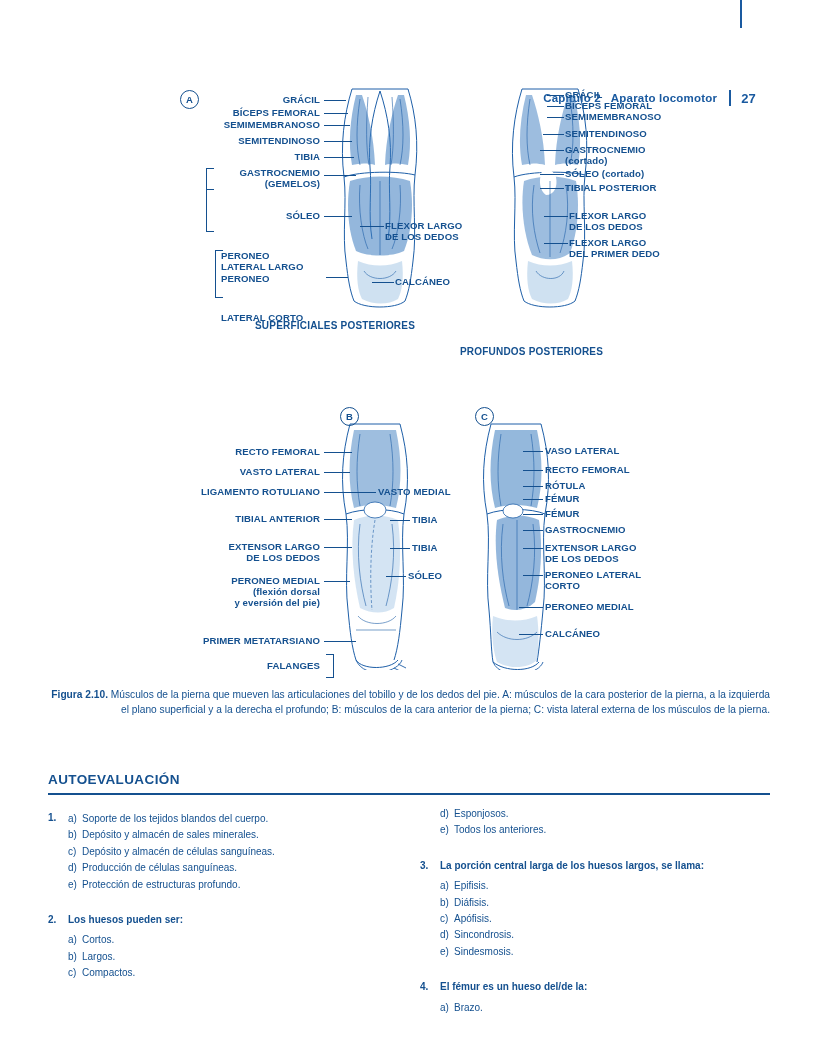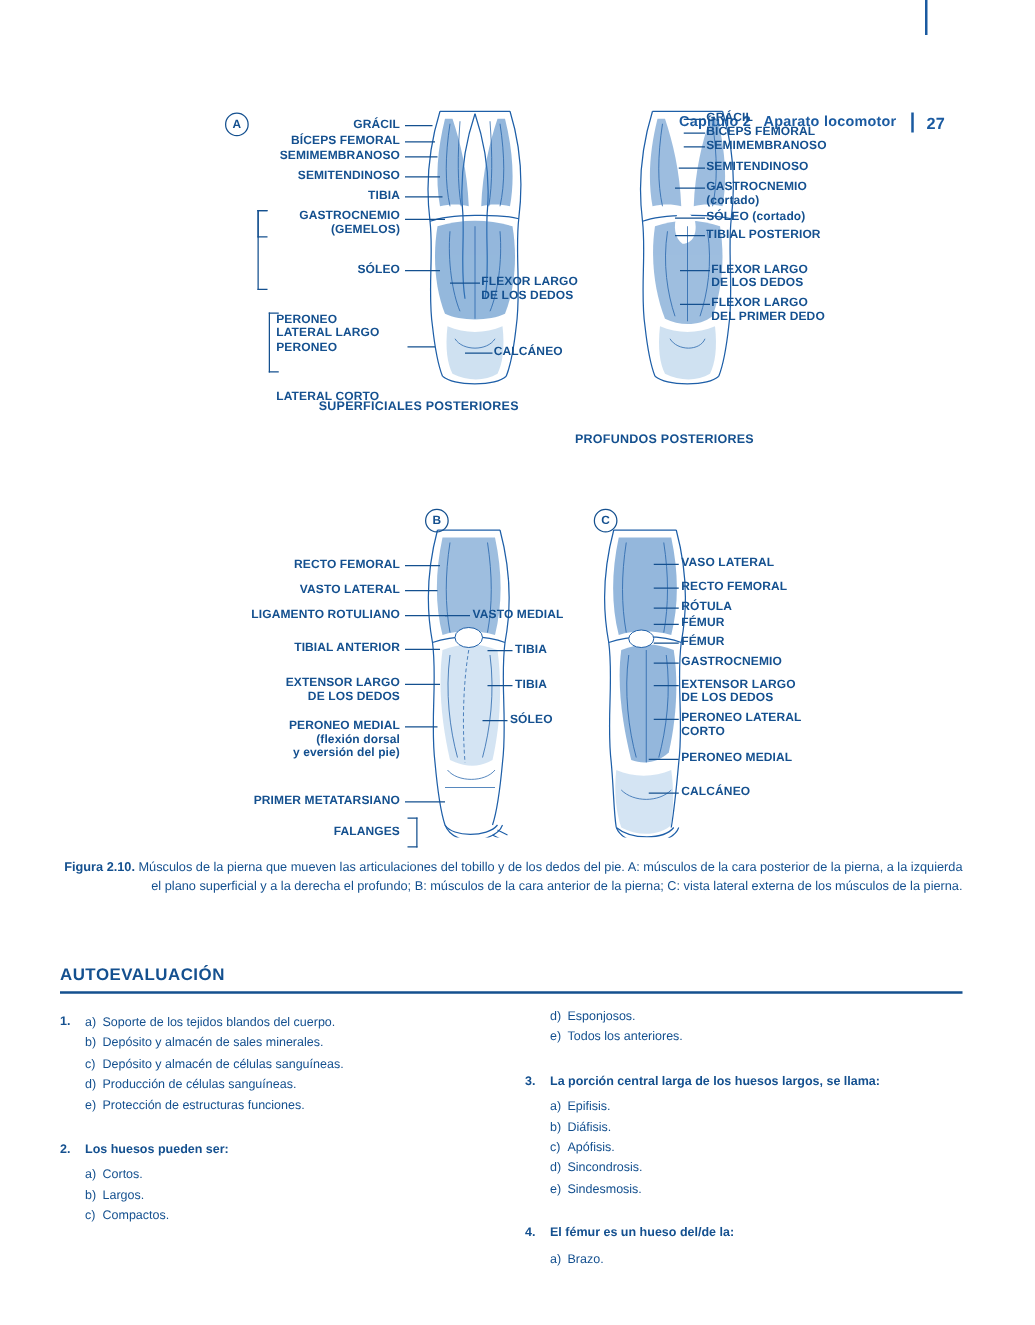--- a/index.html
+++ b/index.html
@@ -472,21 +472,21 @@
   <div class="auto-rule"></div>
 
   <div class="qcol left">
     <div class="qitem">
       <span class="qnum">1.</span>
       <div class="opts">
         <div class="opt"><span class="optk">a)</span><span>Soporte de los tejidos blandos del cuerpo.</span></div>
         <div class="opt"><span class="optk">b)</span><span>Depósito y almacén de sales minerales.</span></div>
         <div class="opt"><span class="optk">c)</span><span>Depósito y almacén de células sanguíneas.</span></div>
         <div class="opt"><span class="optk">d)</span><span>Producción de células sanguíneas.</span></div>
-        <div class="opt"><span class="optk">e)</span><span>Protección de estructuras funciones.</span></div>
+        <div class="opt"><span class="optk">e)</span><span>Protección de estructuras profundo.</span></div>
       </div>
     </div>
 
     <div class="gap"></div>
 
     <div class="qitem">
       <span class="qnum">2.</span>
       <span class="qtext">Los huesos pueden ser:</span>
       <div class="opts">
         <div class="opt"><span class="optk">a)</span><span>Cortos.</span></div>

